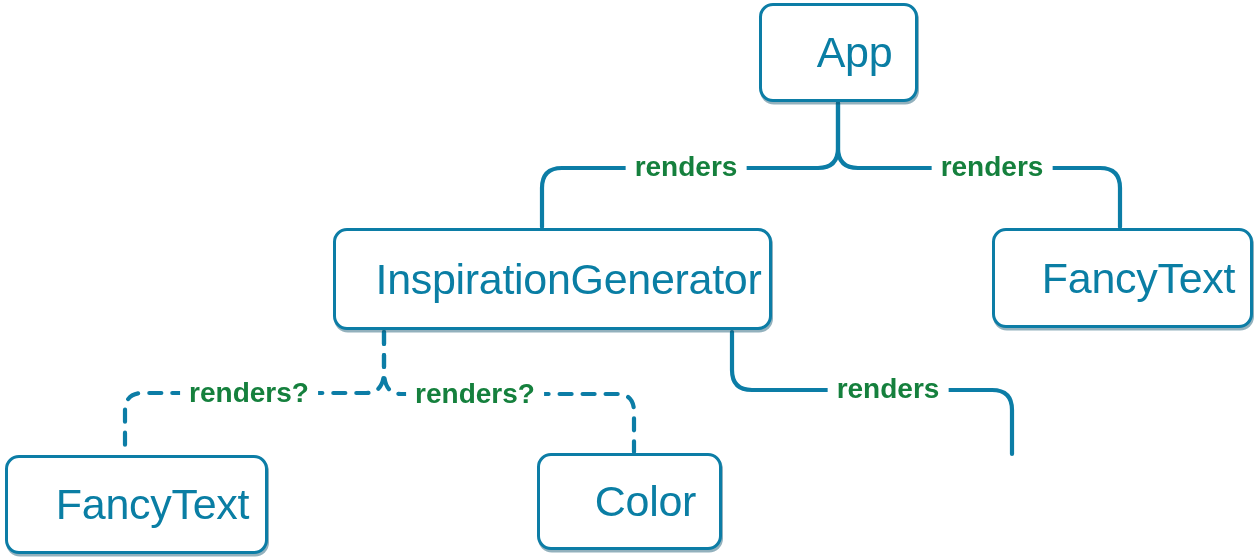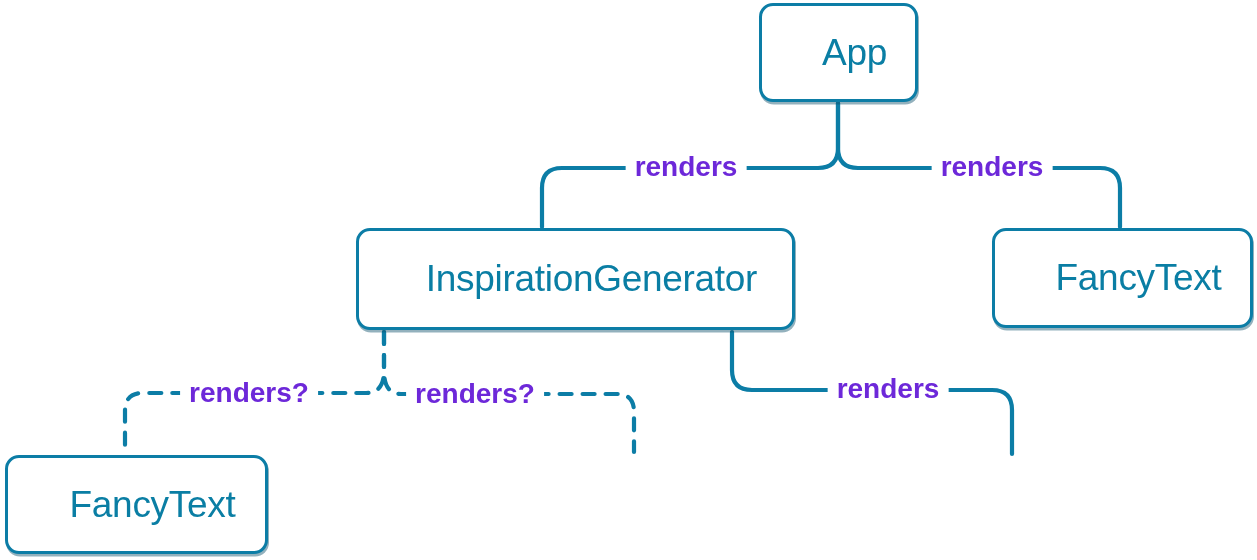--- a/index.html
+++ b/index.html
@@ -36,37 +36,37 @@
     position: absolute;
     box-sizing: border-box;
     background: #ffffff;
     border: 3px solid #0c7da6;
     border-radius: 14px;
     box-shadow: 1px 2.5px 0 rgba(16, 83, 109, 0.45);
     display: flex;
     align-items: center;
     justify-content: center;
     color: #0a7ea4;
-    font-size: 37px;
+    font-size: 43px;
     letter-spacing: -0.3px;
     white-space: nowrap;
     padding-left: 32px;
   }
   .node-app            { left: 759px; top: 3px;   width: 159px; height: 99px;  }
-  .node-inspiration    { left: 333px; top: 228px; width: 439px; height: 102px; margin-left: 23px; }
+  .node-inspiration    { left: 333px; top: 228px; width: 439px; height: 102px; }
   .node-fancytext-top  { left: 992px; top: 228px; width: 261px; height: 100px; }
   .node-fancytext-bot  { left: 5px;   top: 455px; width: 263px; height: 99px;  }
   .node-color          { left: 537px; top: 453px; width: 185px; height: 97px;  }
   .node-copyright      { left: 882px; top: 455px; width: 266px; height: 101px; }
 
   .edge-label {
     position: absolute;
     transform: translate(-50%, -50%);
     background: #ffffff;
-    color: #6d28d9;
+    color: #15803d;
     font-weight: bold;
     font-size: 28px;
     line-height: 1.1;
     padding: 0 9px;
     white-space: nowrap;
   }
   .label-app-inspiration  { left: 686px;  top: 167px; }
   .label-app-fancytext    { left: 992px;  top: 167px; }
   .label-insp-fancytext   { left: 249px;  top: 393px; }
   .label-insp-color       { left: 475px;  top: 394px; }
@@ -94,20 +94,23 @@
   </div>
 
   <div class="node node-fancytext-top">
     <span>FancyText</span>
   </div>
 
   <div class="node node-fancytext-bot">
     <span>FancyText</span>
   </div>
 
+  <div class="node node-color">
+    <span>Color</span>
+  </div>
 
 
   <div class="edge-label label-app-inspiration">renders</div>
 
   <div class="edge-label label-app-fancytext">renders</div>
 
   <div class="edge-label label-insp-fancytext">renders?</div>
 
   <div class="edge-label label-insp-color">renders?</div>
 

